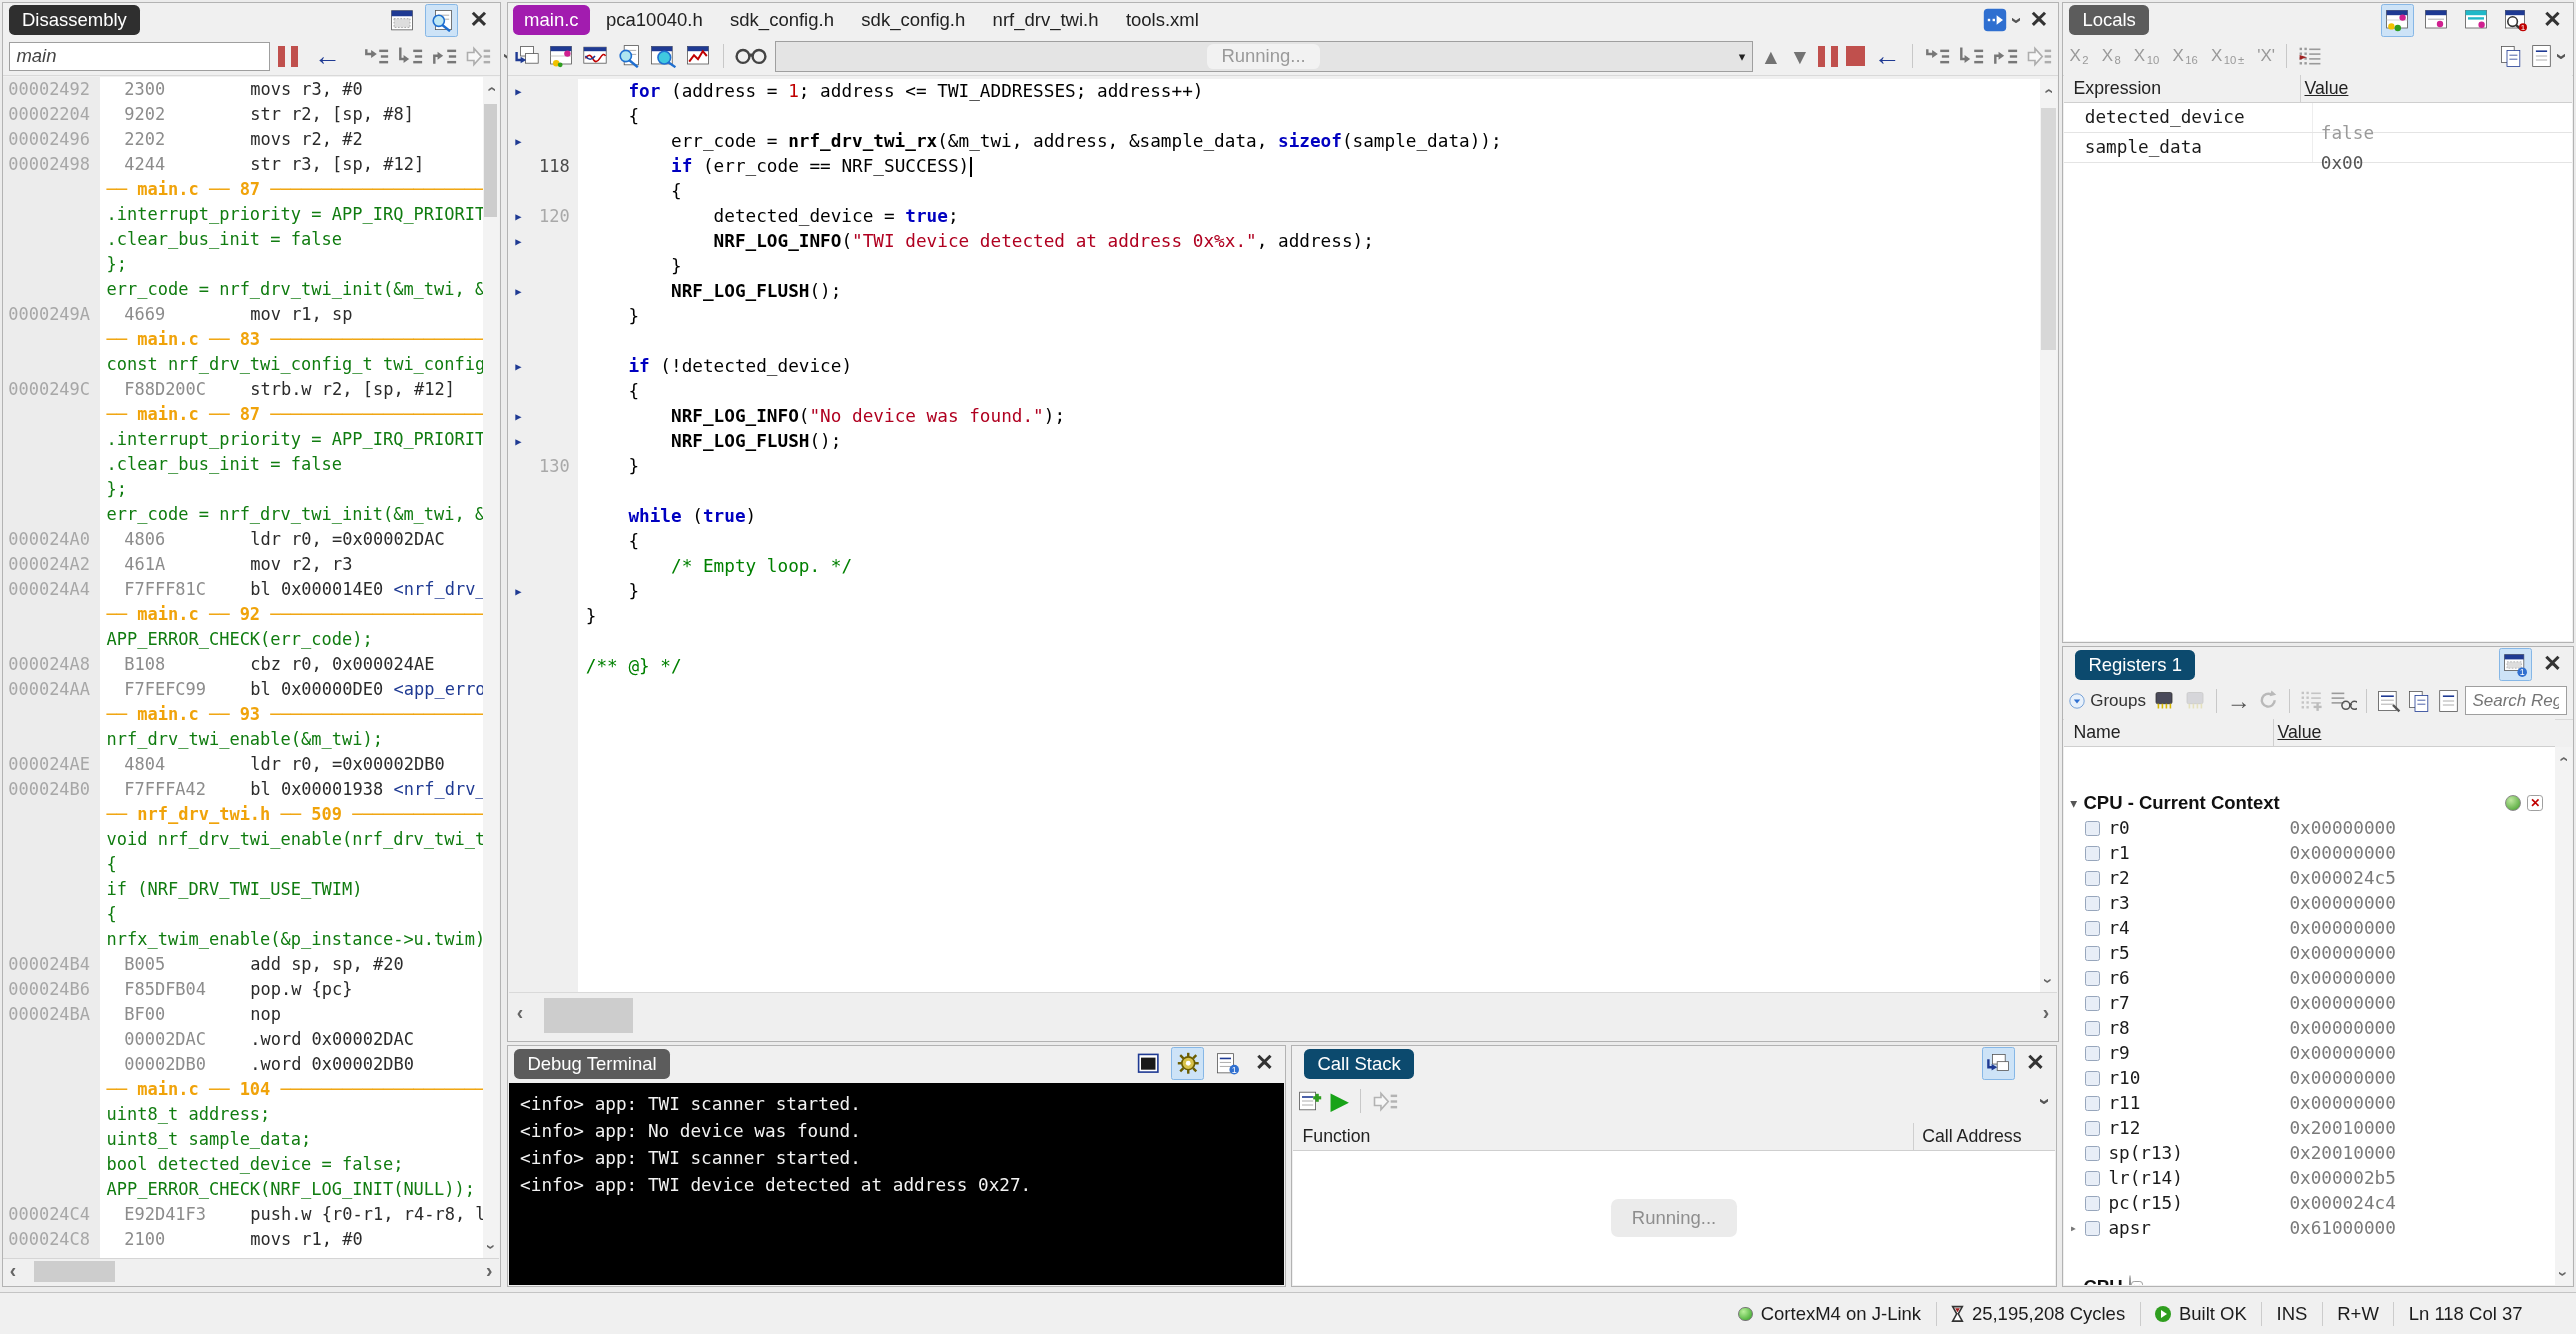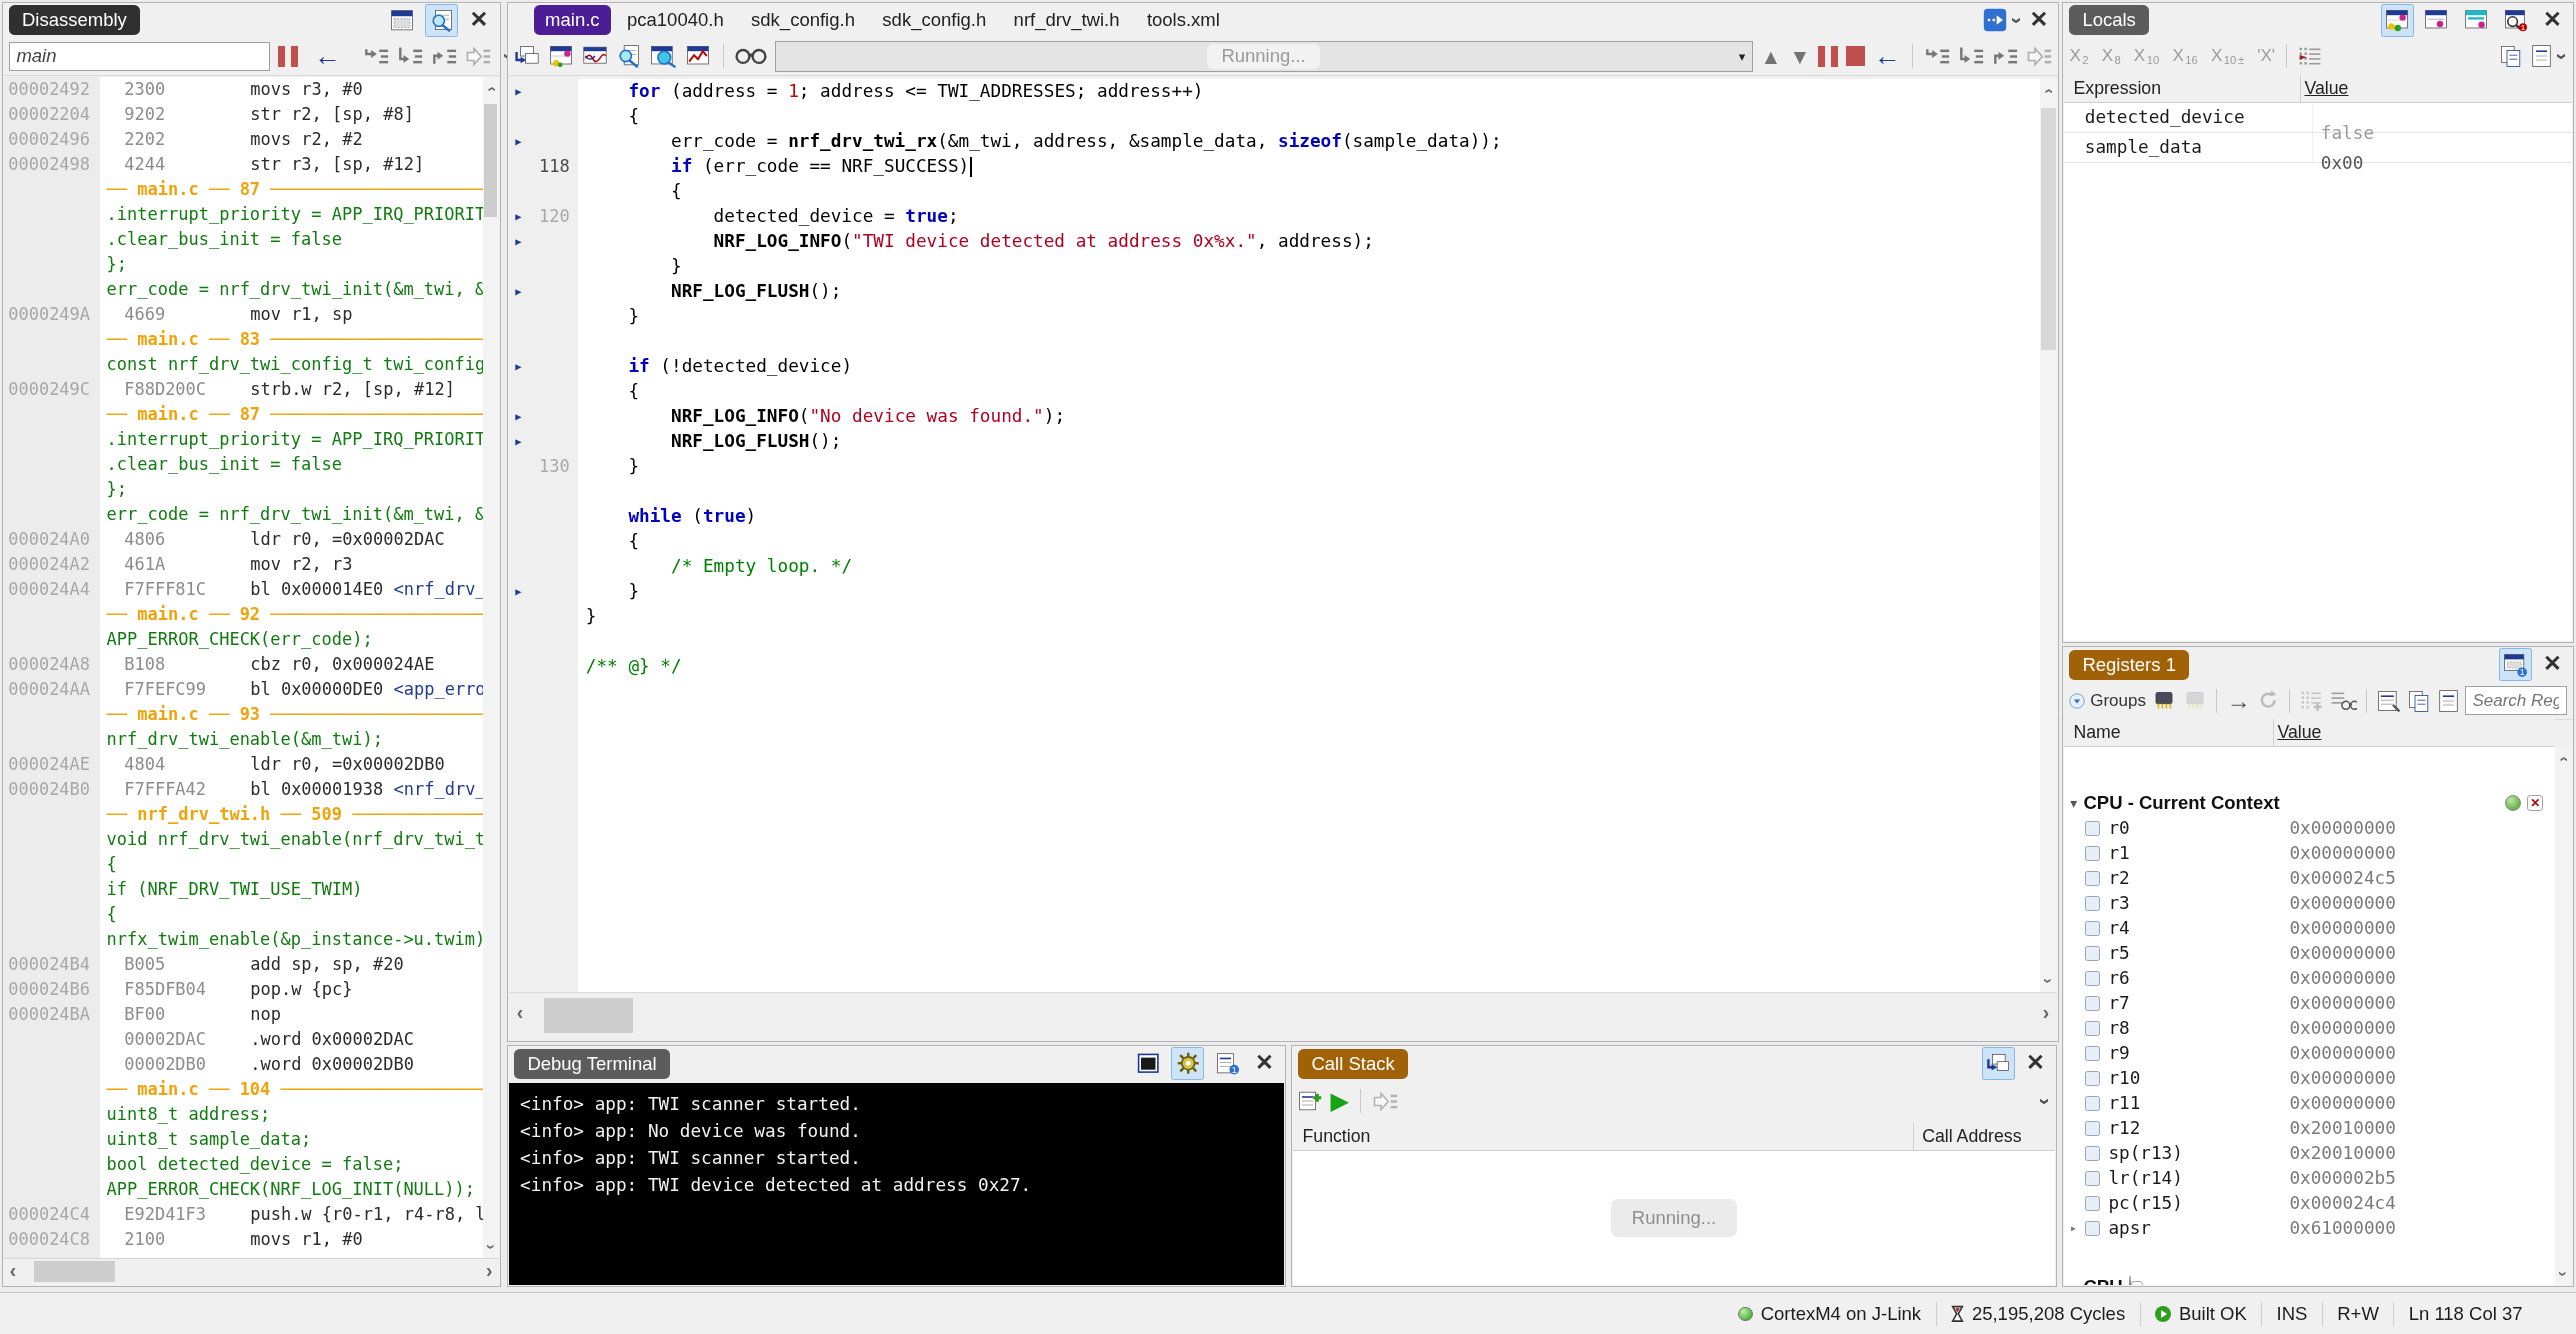--- a/index.html
+++ b/index.html
@@ -2,21 +2,21 @@
 <html style="font-size:13px"><head>
 <meta charset="utf-8">
 <style>
   html,body{margin:0;padding:0;background:#e9e9e9;}
   .root{position:relative;width:2576px;height:1335px;background:#ececec;
         font-family:"Liberation Sans",sans-serif;overflow:hidden;color:#222;}
   .panel{position:absolute;background:#f0f0f0;border:0.8px solid #b3b3b3;box-sizing:border-box;}
   
   .phead{display:flex;align-items:center;height:35px;padding:0 6.4px;gap:6.4px;}
   .ptab{border-radius:5.6px;color:#fff;font-size:18.5px;padding:4px 13px;white-space:nowrap;}
-  .ptab.t-dark{background:#2f2f2f;} .ptab.t-mid{background:#5c5c5c;} .ptab.t-md2{background:#a16207;}
+  .ptab.t-dark{background:#2f2f2f;} .ptab.t-mid{background:#5c5c5c;} .ptab.t-md2{background:#0c4a6e;margin-left:6px;}
   .spacer{flex:1;}
   .tbtn{width:31px;height:31px;display:flex;align-items:center;justify-content:center;border:0.8px solid transparent;border-radius:2.4px;}
   .tbtn.hl{background:#cde3f7;border-color:#86b7e6;}
   .closex{font-size:22.5px;font-weight:bold;color:#333;padding:0 4.8px;line-height:1;}
   .ptools{display:flex;align-items:center;height:37px;padding:0 6.4px;gap:8px;border-bottom:0.8px solid #d9d9d9;}
   .vsep{width:0.8px;height:24px;background:#c8c8c8;margin:0 3.2px;}
   .chev{color:#555;font-size:21px;font-weight:bold;display:inline-block;transform:rotate(90deg);line-height:1;}
   .chevL{display:inline-block;transform:rotate(-90deg);}
   
   .ic-pause{display:inline-flex;gap:5.6px;} .ic-pause i{width:7.2px;height:21px;background:#c0504d;display:block;}
@@ -38,21 +38,21 @@
   .da-hdr{padding-left:6.4px;color:#f0a30a;font-weight:bold;white-space:pre;}
   .dvscroll{position:absolute;right:0;top:0;bottom:0;width:16px;background:#f3f3f3;}
   .dvscroll .thumb{position:absolute;left:1.6px;right:1.6px;top:27px;height:113px;background:#cdcdcd;}
   .sarr{position:absolute;left:0;width:16px;text-align:center;color:#666;font-size:16px;font-weight:bold;}
   .hscroll{position:absolute;left:0.8px;right:0.8px;bottom:0.8px;height:26px;background:#f0f0f0;border-top:0.8px solid #d5d5d5;}
   .hscroll .thumb{position:absolute;top:2.4px;height:21px;background:#cdcdcd;}
   .harr{position:absolute;top:1.6px;color:#666;font-size:19.3px;font-weight:bold;}
   
   .tabsrow{display:flex;align-items:center;height:35px;padding:0 4.8px;gap:3.2px;}
   .etab{font-size:18.5px;color:#222;padding:4px 11.3px;border-radius:5.6px;white-space:nowrap;}
-  .etab.active{background:#4c1d95;color:#fff;margin-left:21px;}
+  .etab.active{background:#a21caf;color:#fff;}
   .ebody{position:absolute;left:0.8px;right:18.5px;top:76px;bottom:48px;background:#fff;overflow:hidden;}
   .gutter{position:absolute;left:0;top:0;bottom:0;width:69px;background:#efefef;}
   .ed-line{position:relative;height:25px;line-height:25px;white-space:pre;font-family:"DejaVu Sans Mono",monospace;font-size:17.7px;display:flex;}
   .ed-g{width:69px;flex:none;position:relative;}
   .ed-num{position:absolute;right:8px;color:#a9a9a9;font-size:17px;}
   .ed-num.cur{color:#4a4a4a;}
   .ed-mark{position:absolute;left:6.4px;color:#1f3a93;font-size:13.7px;}
   .ed-c{padding-left:8px;color:#000;}
   .tk-k{color:#0000c0;font-weight:bold;} .tk-f{font-weight:bold;color:#000;}
   .tk-s{color:#b00020;} .tk-n{color:#c00000;} .tk-c{color:#008000;}

